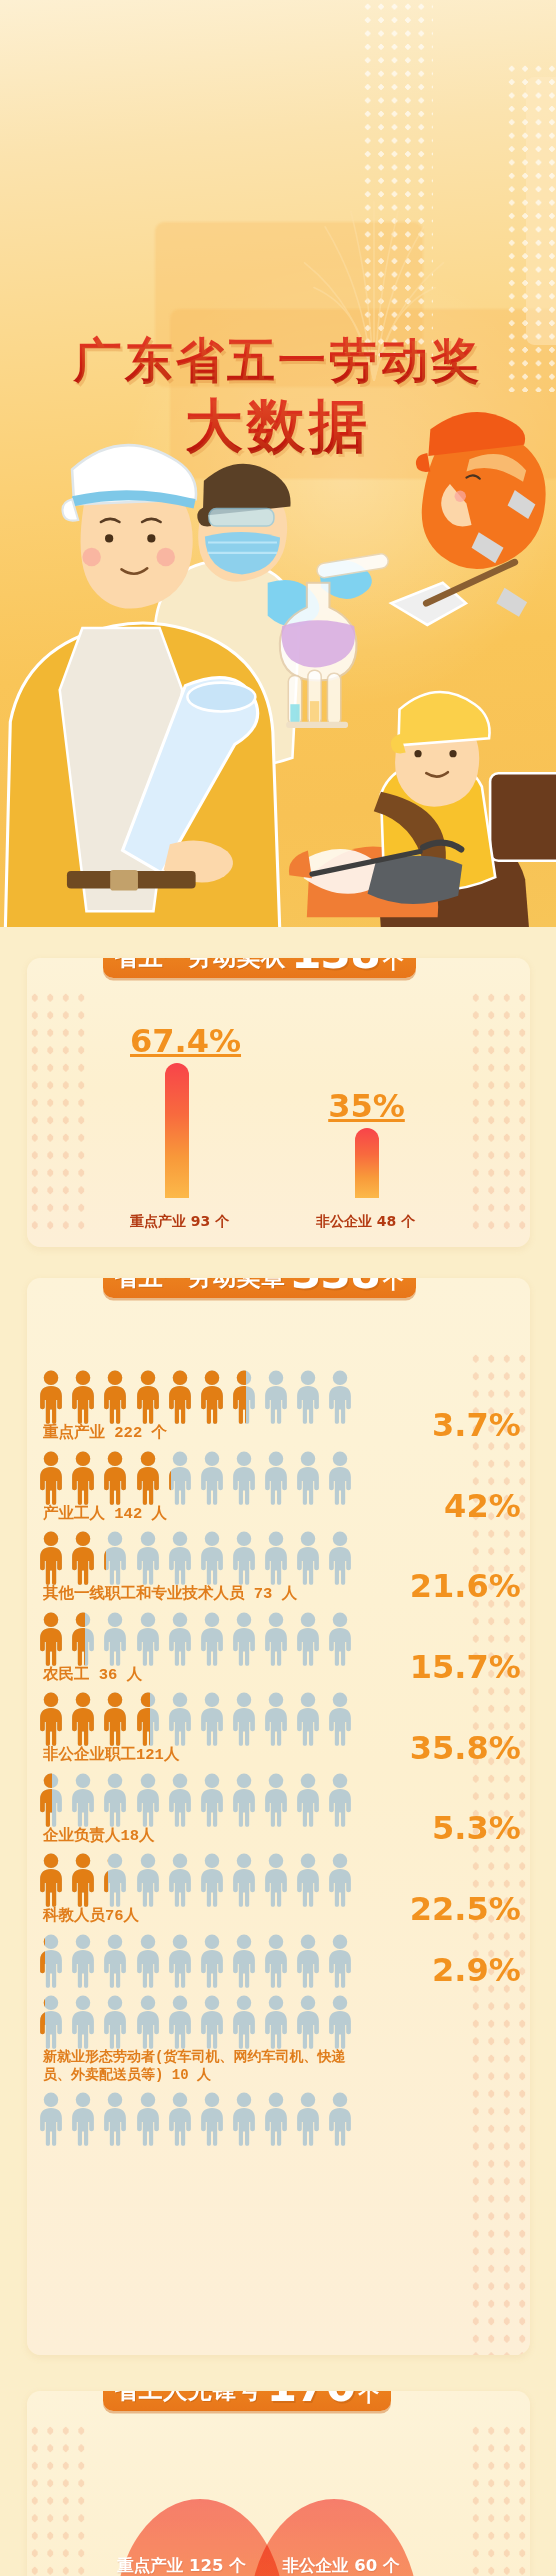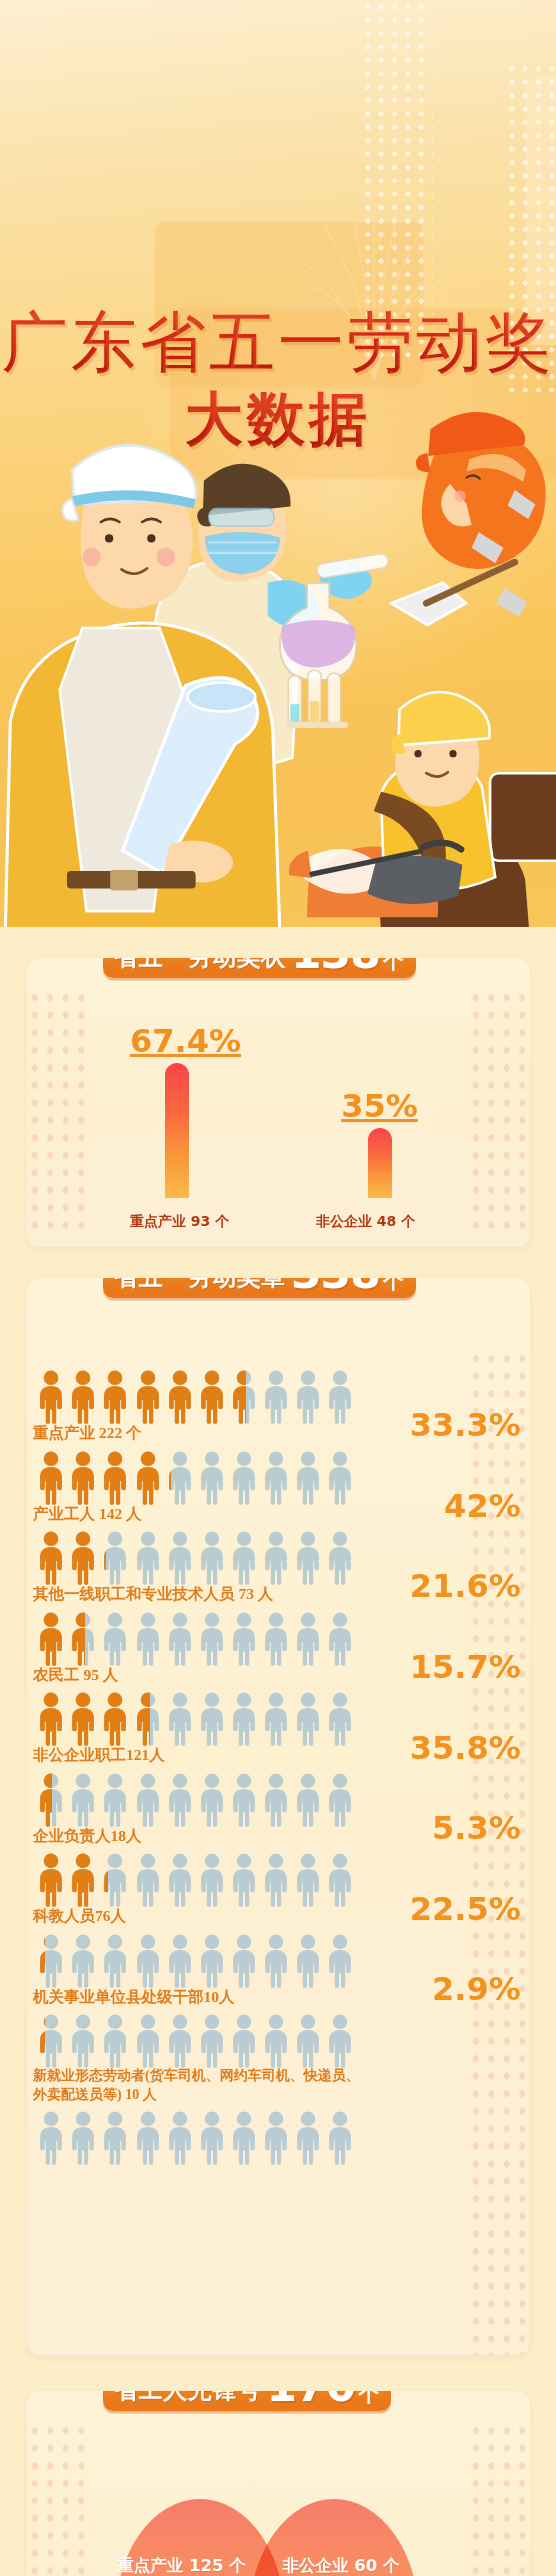--- a/index.html
+++ b/index.html
@@ -39,27 +39,28 @@
   .spark{
     position:absolute; left:289px; top:196px; width:170px; height:185px;
     opacity:.55;
   }
 
   .title-wrap{
     position:absolute; left:0; top:304px; width:556px; text-align:center;
   }
   .title-main{
     font-family:"DejaVu Sans","Liberation Sans",sans-serif;
-    font-size:66px; font-weight:normal; letter-spacing:3.1px;
+    font-size:48px; font-weight:bold; letter-spacing:3.1px;
     color:#d6291b;
     background:linear-gradient(180deg,#e8402a 0%, #cf1f12 55%, #b5160c 100%);
     -webkit-background-clip:text; background-clip:text;
     -webkit-text-fill-color:transparent;
     text-shadow:2.1px 3.1px 0 rgba(214,120,40,.28);
     line-height:1.18;
+    margin-top:28px;
   }
   .title-sub{
     font-family:"DejaVu Sans","Liberation Sans",sans-serif;
     font-size:58px; font-weight:bold; letter-spacing:4.1px;
     background:linear-gradient(180deg,#e8402a 0%, #cf1f12 60%, #a91008 100%);
     -webkit-background-clip:text; background-clip:text;
     -webkit-text-fill-color:transparent;
     text-shadow:2.1px 3.1px 0 rgba(214,120,40,.22);
     line-height:1.18; margin-top:3.1px;
   }
@@ -135,22 +136,22 @@
     position:absolute; left:0; top:0; width:28px; height:54px;
   }
   .fig .fill{ overflow:hidden; }
   .fig .fill > svg{ position:absolute; left:0; top:0; }
   .picto-pct{
     position:absolute; right:9.3px; bottom:2.1px;
     font-family:"DejaVu Sans","Liberation Sans",sans-serif;
     font-weight:bold; font-size:32px; color:#f2921f; line-height:1;
   }
   .picto-label{
-    padding-left:6px; margin-top:-1px;
-    font-family:Liberation Serif, serif;
+    padding-left:16px; margin-top:-1px;
+    font-family:Liberation Mono, monospace;
     font-size:15.5px; font-weight:bold; color:#e07d1c; line-height:1.32;
     max-width:340px;
   }
   .picto-label.small{ font-size:14px; }
 
   
   #sec3{ top:2391px; height:453px; }
   .venn{ position:absolute; left:0; top:103px; width:503px; height:340px; }
   .ellipse{
     position:absolute; border-radius:50%;
@@ -295,21 +296,21 @@
     <span class="tag-unit">个</span>
   </div>
 
   <div class="bar-area">
     <div class="bar-group" style="left:103px; width:93px;">
       <div class="bar-pct">67.4%</div>
       <div class="bar-stick" id="bar0" style="height: 135px;"></div>
     </div>
     <div class="bar-label" style="left:103px; width:93px;text-align:center;">重点产业 93 个</div>
 
-    <div class="bar-group" style="left:306px; width:93px;">
+    <div class="bar-group" style="left:293px; width:93px;">
       <div class="bar-pct">35%</div>
       <div class="bar-stick" id="bar1" style="height: 70px;"></div>
     </div>
     <div class="bar-label" style="left:289px; width:93px;">非公企业 48 个</div>
   </div>
 </div>
 
 <div class="panel" id="sec2">
   <div class="panel-dots right" style="top:72px;"></div>
 
@@ -421,21 +422,21 @@
           <div class="fill" style="width:0px"></div>
         </div>
           <div class="fig">
           <div class="base"><svg width="28" height="54" viewBox="0 0 54 104">
       <circle cx="27" cy="15" r="14" fill="#b9ccd2"></circle>
       <path d="M27 31 c-13 0 -21 7 -21 19 l0 22 c0 5 9 5 9 0 l0 -14 2 0 0 42 c0 5 8 5 8 0 l0 -24 4 0 0 24 c0 5 8 5 8 0 l0 -42 2 0 0 14 c0 5 9 5 9 0 l0 -22 c0 -12 -8 -19 -21 -19z" fill="#b9ccd2"></path>
     </svg></div>
           <div class="fill" style="width:0px"></div>
         </div>
         </div>
-        <div class="picto-pct">33.3%</div>
+        <div class="picto-pct">3.7%</div>
         <div class="picto-label">重点产业 222 个</div>
       </div>
       <div class="picto-row">
         <div class="picto-icons">
           <div class="fig">
           <div class="base"><svg width="28" height="54" viewBox="0 0 54 104">
       <circle cx="27" cy="15" r="14" fill="#b9ccd2"></circle>
       <path d="M27 31 c-13 0 -21 7 -21 19 l0 22 c0 5 9 5 9 0 l0 -14 2 0 0 42 c0 5 8 5 8 0 l0 -24 4 0 0 24 c0 5 8 5 8 0 l0 -42 2 0 0 14 c0 5 9 5 9 0 l0 -22 c0 -12 -8 -19 -21 -19z" fill="#b9ccd2"></path>
     </svg></div>
           <div class="fill" style="width:28px">
@@ -700,21 +701,21 @@
         </div>
           <div class="fig">
           <div class="base"><svg width="28" height="54" viewBox="0 0 54 104">
       <circle cx="27" cy="15" r="14" fill="#b9ccd2"></circle>
       <path d="M27 31 c-13 0 -21 7 -21 19 l0 22 c0 5 9 5 9 0 l0 -14 2 0 0 42 c0 5 8 5 8 0 l0 -24 4 0 0 24 c0 5 8 5 8 0 l0 -42 2 0 0 14 c0 5 9 5 9 0 l0 -22 c0 -12 -8 -19 -21 -19z" fill="#b9ccd2"></path>
     </svg></div>
           <div class="fill" style="width:0px"></div>
         </div>
         </div>
         <div class="picto-pct">15.7%</div>
-        <div class="picto-label">农民工 95 人</div>
+        <div class="picto-label">农民工 36 人</div>
       </div>
       <div class="picto-row">
         <div class="picto-icons">
           <div class="fig">
           <div class="base"><svg width="28" height="54" viewBox="0 0 54 104">
       <circle cx="27" cy="15" r="14" fill="#b9ccd2"></circle>
       <path d="M27 31 c-13 0 -21 7 -21 19 l0 22 c0 5 9 5 9 0 l0 -14 2 0 0 42 c0 5 8 5 8 0 l0 -24 4 0 0 24 c0 5 8 5 8 0 l0 -42 2 0 0 14 c0 5 9 5 9 0 l0 -22 c0 -12 -8 -19 -21 -19z" fill="#b9ccd2"></path>
     </svg></div>
           <div class="fill" style="width:28px">
               <svg width="28" height="54" viewBox="0 0 54 104">
@@ -1049,21 +1050,20 @@
         </div>
           <div class="fig">
           <div class="base"><svg width="28" height="54" viewBox="0 0 54 104">
       <circle cx="27" cy="15" r="14" fill="#b9ccd2"></circle>
       <path d="M27 31 c-13 0 -21 7 -21 19 l0 22 c0 5 9 5 9 0 l0 -14 2 0 0 42 c0 5 8 5 8 0 l0 -24 4 0 0 24 c0 5 8 5 8 0 l0 -42 2 0 0 14 c0 5 9 5 9 0 l0 -22 c0 -12 -8 -19 -21 -19z" fill="#b9ccd2"></path>
     </svg></div>
           <div class="fill" style="width:0px"></div>
         </div>
         </div>
         <div class="picto-pct">2.9%</div>
-        <div class="picto-label">机关事业单位县处级干部10人</div>
       </div>
       <div class="picto-row">
         <div class="picto-icons">
           <div class="fig">
           <div class="base"><svg width="28" height="54" viewBox="0 0 54 104">
       <circle cx="27" cy="15" r="14" fill="#b9ccd2"></circle>
       <path d="M27 31 c-13 0 -21 7 -21 19 l0 22 c0 5 9 5 9 0 l0 -14 2 0 0 42 c0 5 8 5 8 0 l0 -24 4 0 0 24 c0 5 8 5 8 0 l0 -42 2 0 0 14 c0 5 9 5 9 0 l0 -22 c0 -12 -8 -19 -21 -19z" fill="#b9ccd2"></path>
     </svg></div>
           <div class="fill" style="width:8px">
               <svg width="28" height="54" viewBox="0 0 54 104">

